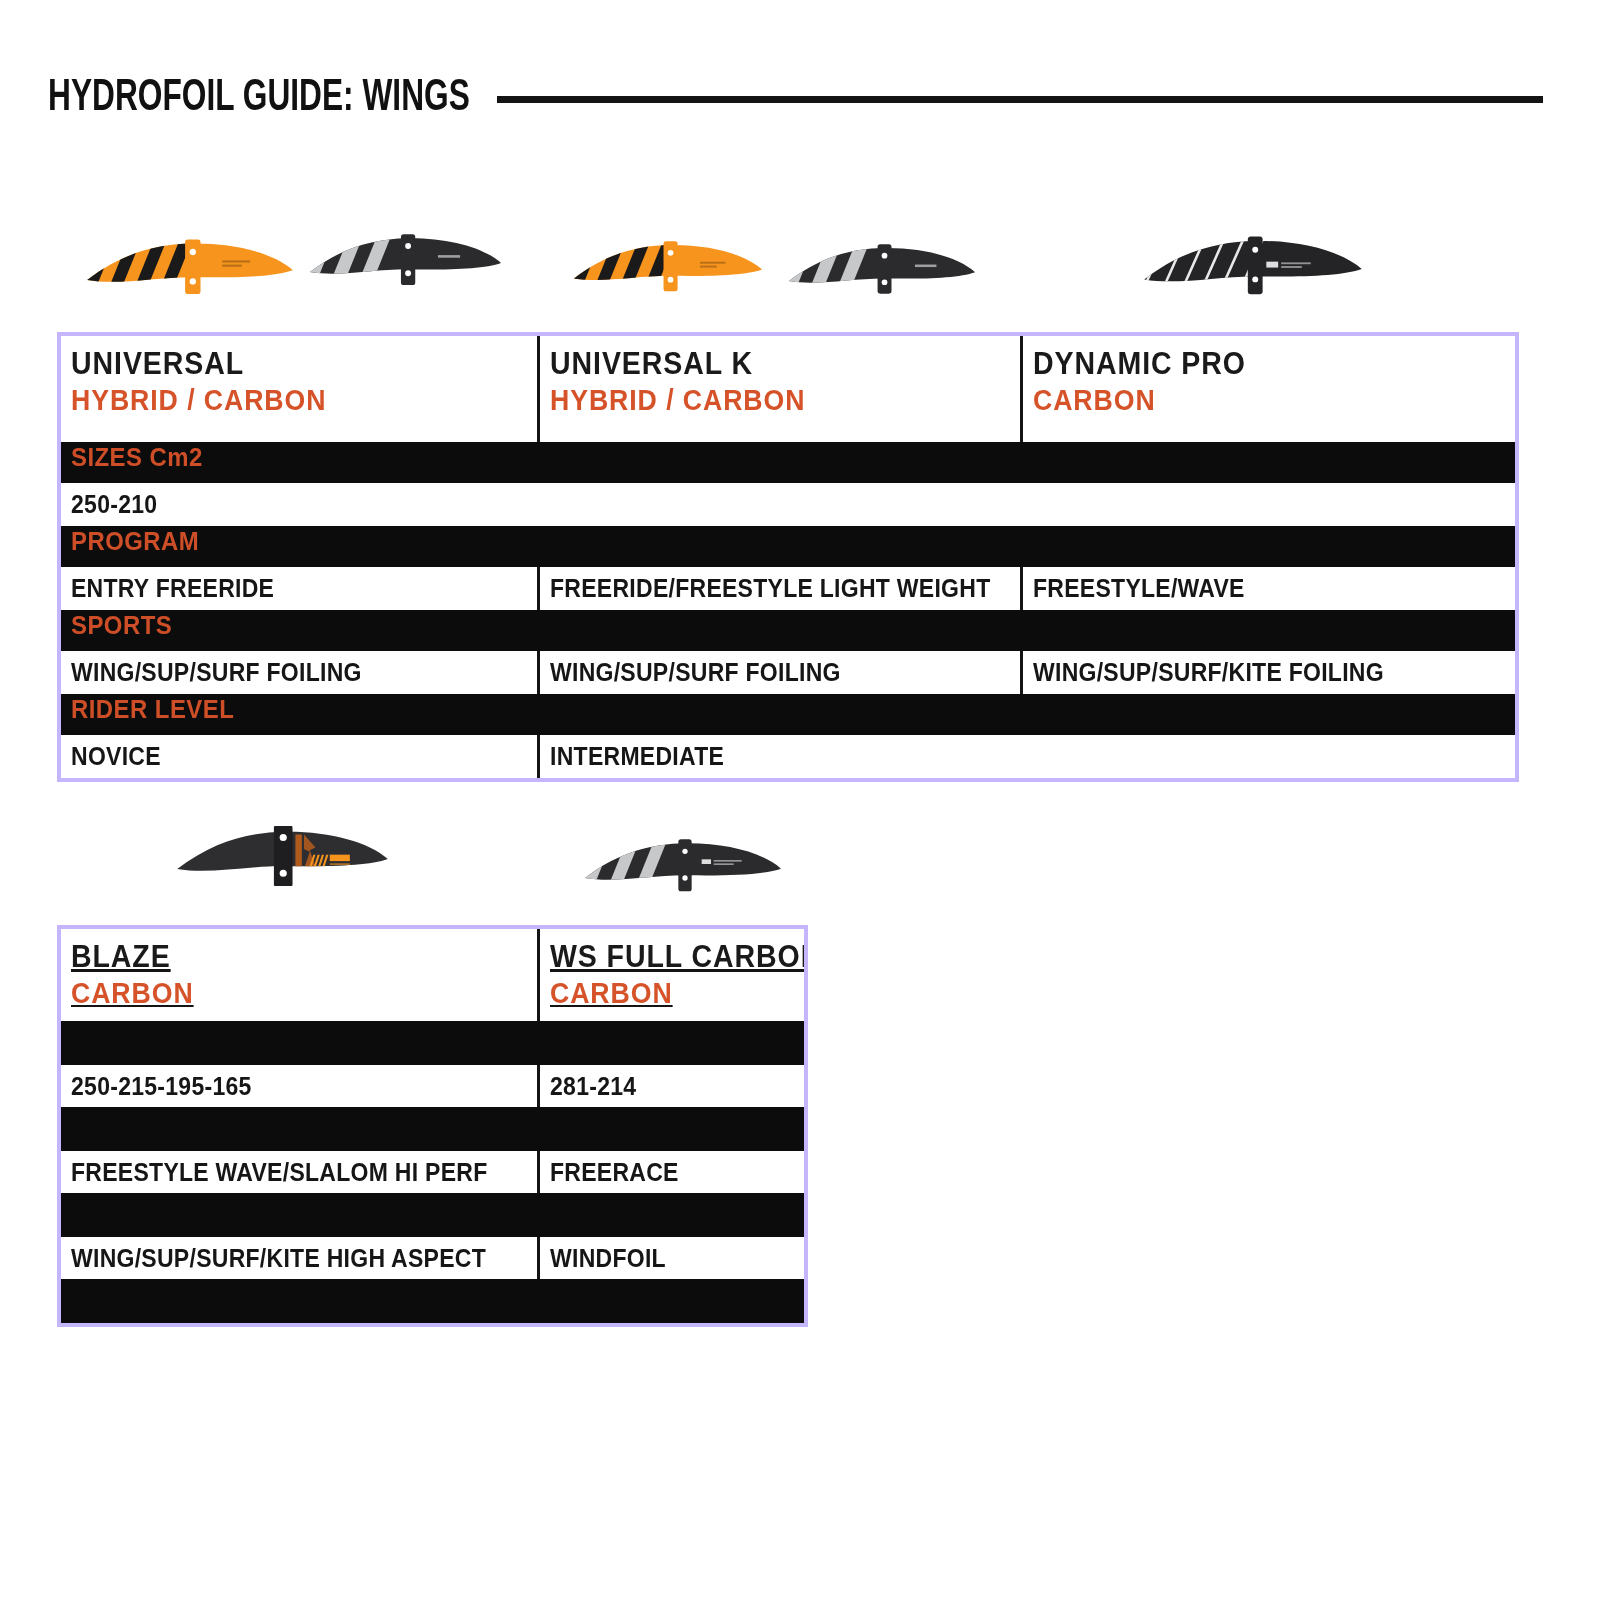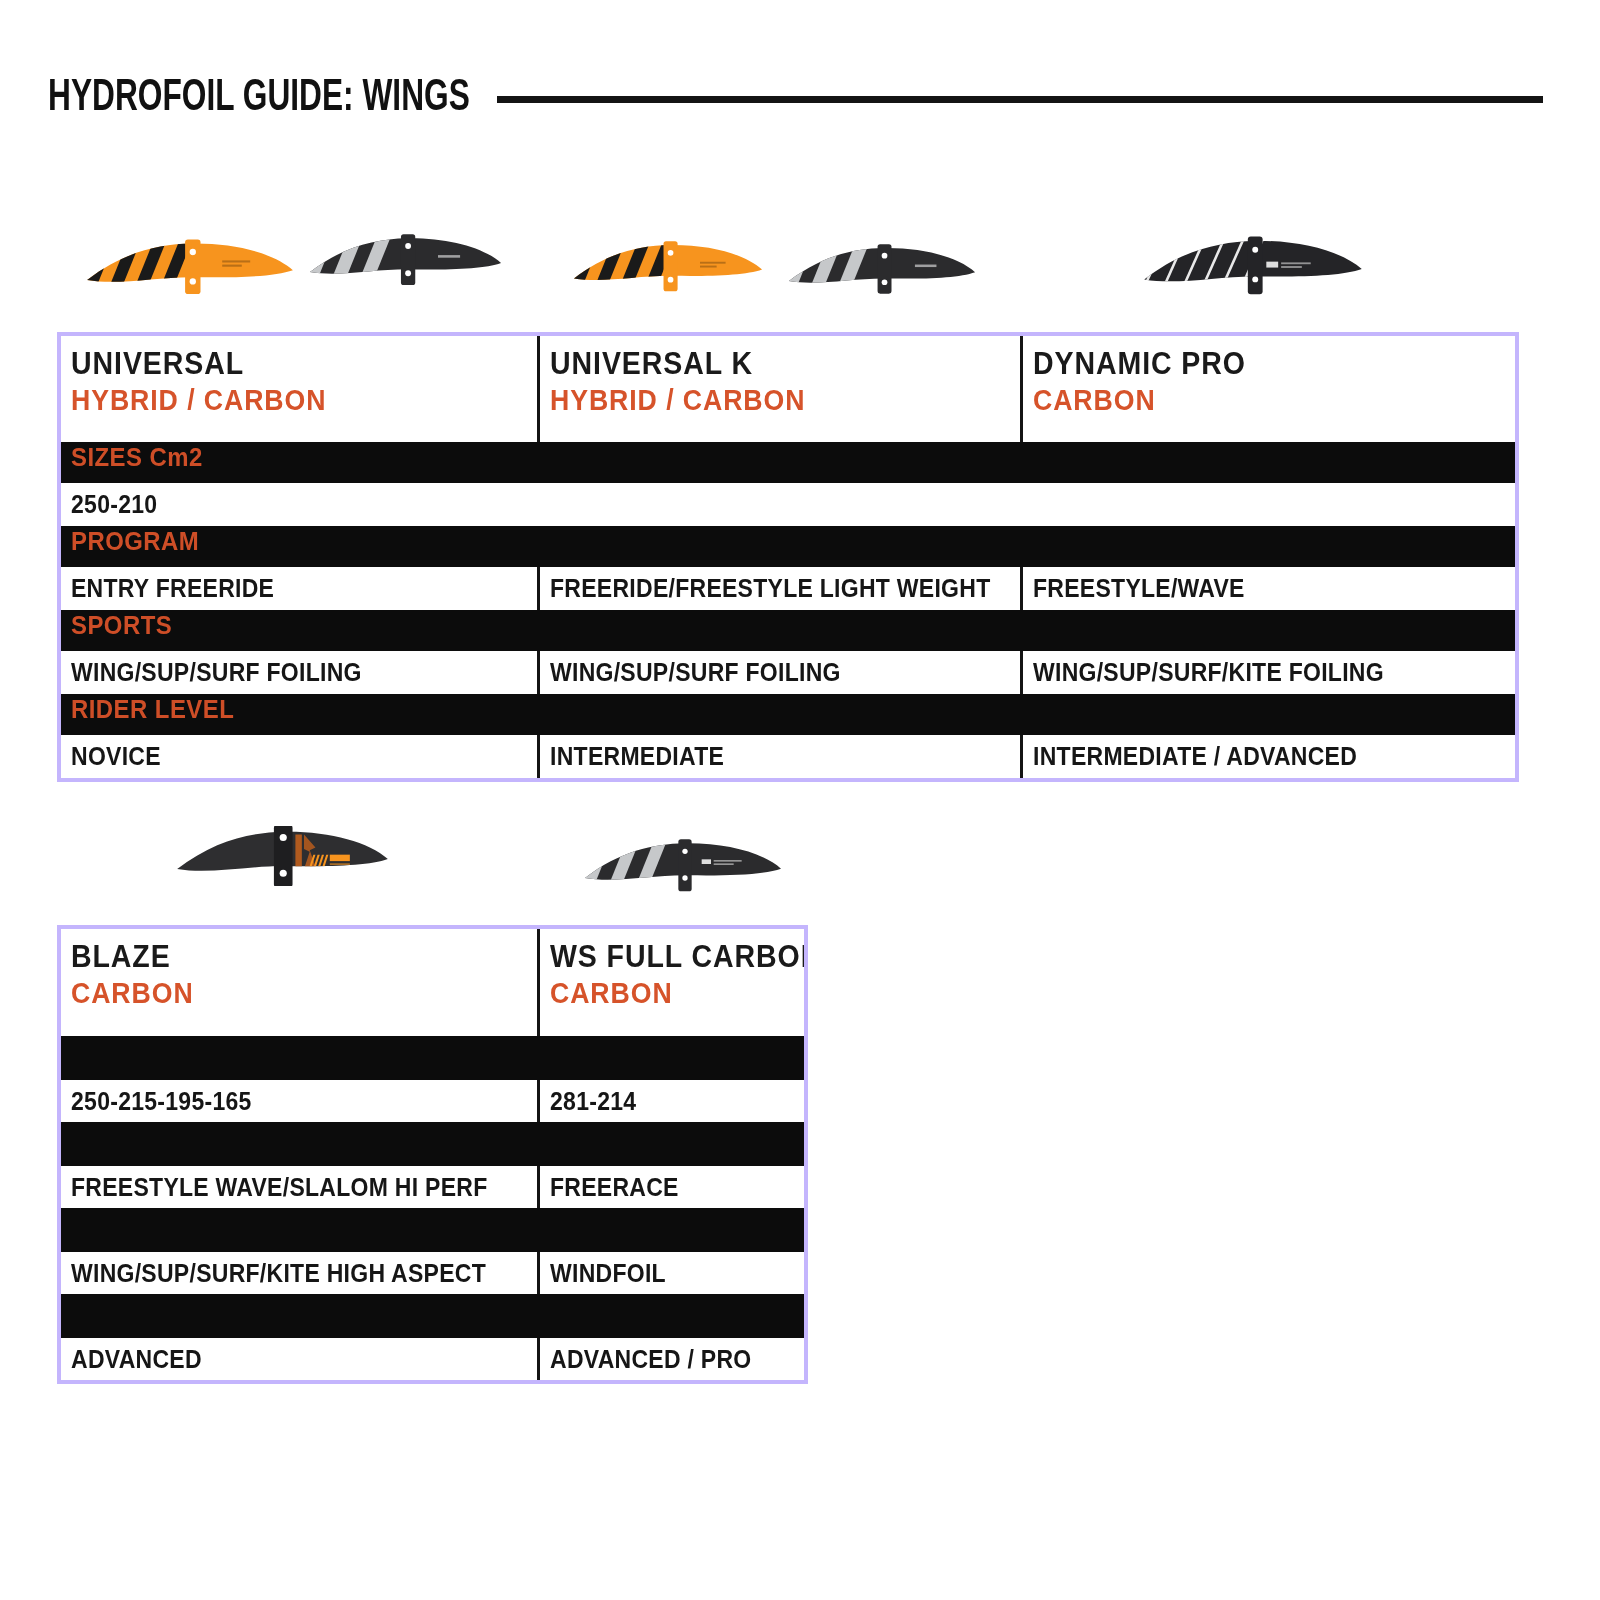--- a/index.html
+++ b/index.html
@@ -21,21 +21,21 @@
   .wing svg{display:block;width:100%;height:auto;}
 
   
   .spec-table{position:absolute;background:#fff;border:4px solid #c4b5fd;box-sizing:border-box;}
   .t1{left:57px;top:332px;width:1462px;}
   .t2{left:57px;top:925px;width:751px;}
   .trow{display:grid;}
   .t1 .trow{grid-template-columns:479px 483px 1fr;}
   .t2 .trow{grid-template-columns:479px 1fr;}
   .thead{height:106px;}
-  .t2 .thead{height:107px;}
+  .t2 .thead{height:92px;text-decoration:underline;}
   .cell{border-right:3px solid #141414;padding-left:10px;display:flex;align-items:center;overflow:hidden;box-sizing:border-box;}
   .trow .cell:last-child{border-right:none;}
   .head-cell{flex-direction:column;align-items:flex-start;justify-content:flex-start;padding-top:9px;}
   .model{font-size:31px;font-weight:bold;letter-spacing:1px;line-height:1.2;color:#1a1a1a;}
   .variant{font-size:29px;font-weight:bold;letter-spacing:1px;line-height:1.2;margin-top:1px;color:#D6532A;}
   .band{height:41px;background:#0C0C0C;display:flex;padding-left:10px;}
   .t2 .band{height:44px;}
   .band span{color:#CE4E27;font-size:26px;font-weight:bold;letter-spacing:.5px;}
   .vrow{height:43px;}
   .t2 .vrow{height:42px;}
@@ -274,23 +274,20 @@
   <div class="band">
     <span class="cond">RIDER LEVEL</span>
   </div>
   <div class="trow vrow">
     <div class="cell">
         <span class="cond">NOVICE</span>
       </div>
     <div class="cell">
         <span class="cond">INTERMEDIATE</span>
       </div>
-    <div class="cell">
-        <span class="cond">INTERMEDIATE / ADVANCED</span>
-      </div>
   </div>
 </div>
 
 <div class="spec-table t2">
   <div class="trow thead">
     <div class="cell head-cell">
       <span class="model cond">BLAZE</span>
       <span class="variant cond">CARBON</span>
     </div>
     <div class="cell head-cell">
@@ -331,21 +328,13 @@
         <span class="cond">WING/SUP/SURF/KITE HIGH ASPECT</span>
       </div>
     <div class="cell">
         <span class="cond">WINDFOIL</span>
       </div>
   </div>
 
   <div class="band">
     <span class="cond"></span>
   </div>
-  <div class="trow vrow">
-    <div class="cell">
-        <span class="cond">ADVANCED</span>
-      </div>
-    <div class="cell">
-        <span class="cond">ADVANCED / PRO</span>
-      </div>
-  </div>
 </div>
 
 </body></html>

